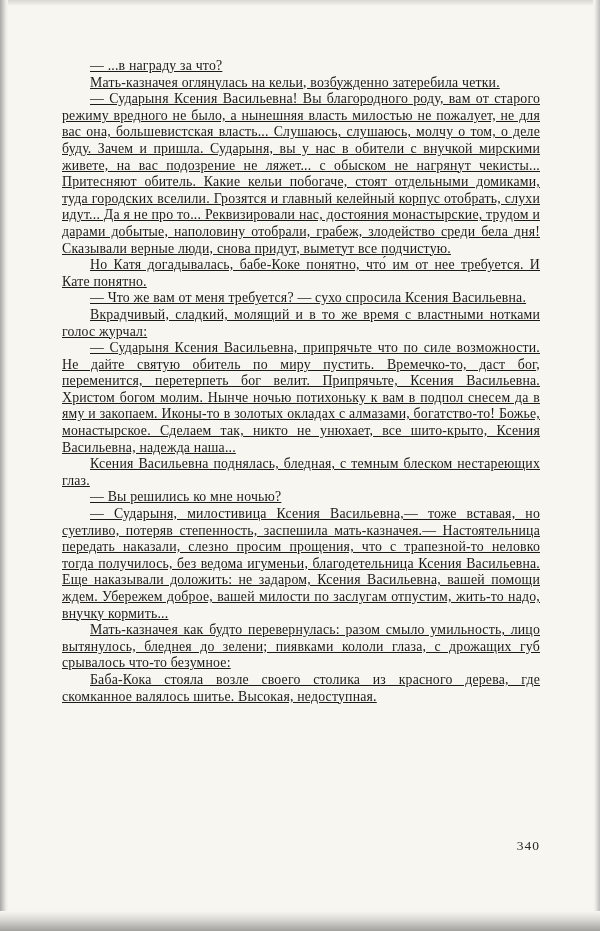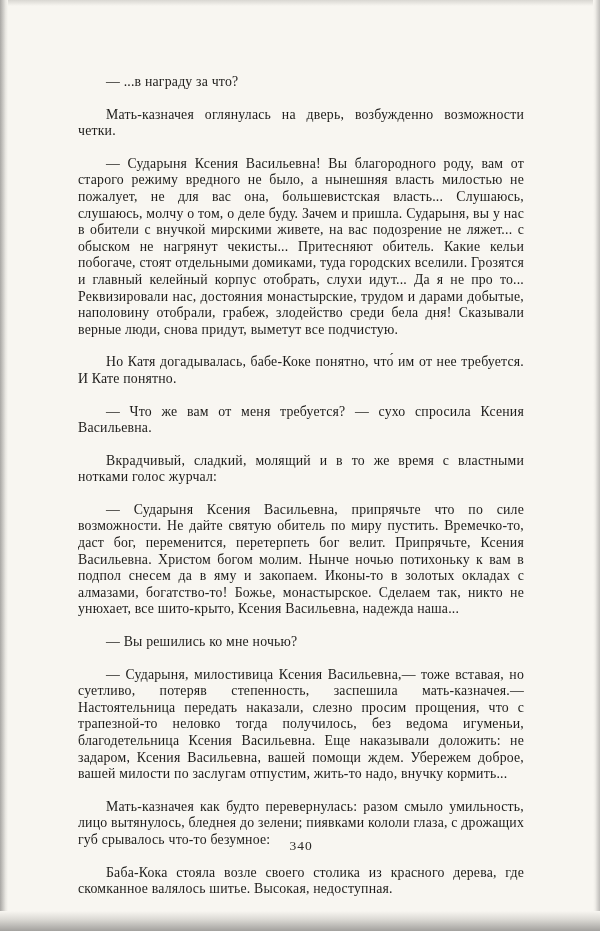--- a/index.html
+++ b/index.html
@@ -40,54 +40,56 @@
     position: absolute;
     left: 62px;
     top: 58px;
     width: 478px;
     color: #1c1b19;
     font-size: 13.8px;
     line-height: 16.6px;
     text-align: justify;
   }
   .text-block p {
-    margin: 16px;
+    margin: 0;
     padding: 0;
     text-indent: 28px;
     letter-spacing: 0.2px;
+    text-decoration: underline;
   }
   .page-number {
     position: absolute;
     top: 838px;
     left: 62px;
     width: 478px;
-    text-align: center;
+    text-align: right;
     font-size: 13.5px;
     color: #2a2927;
     letter-spacing: 1px;
   }
 </style>
 </head>
 <body>
 
 <div class="scan">
   <div class="edge-top"></div>
   <div class="edge-left"></div>
   <div class="edge-right"></div>
   <div class="edge-bottom"></div>
 
   <div class="text-block">
 
   <p>— ...в награду за что?</p>
-      <p>Мать-казначея оглянулась на дверь, возбужденно возможности четки.</p>
+      <p>Мать-казначея оглянулась на кельи, возбужденно затеребила четки.</p>
       <p>— Сударыня Ксения Васильевна! Вы благородного роду, вам от старого режиму вредного не было, а нынешняя власть милостью не пожалует, не для вас она, большевистская власть... Слушаюсь, слушаюсь, молчу о том, о деле буду. Зачем и пришла. Сударыня, вы у нас в обители с внучкой мирскими живете, на вас подозрение не ляжет... с обыском не нагрянут чекисты... Притесняют обитель. Какие кельи побогаче, стоят отдельными домиками, туда городских вселили. Грозятся и главный келейный корпус отобрать, слухи идут... Да я не про то... Реквизировали нас, достояния монастырские, трудом и дарами добытые, наполовину отобрали, грабеж, злодейство среди бела дня! Сказывали верные люди, снова придут, выметут все подчистую.</p>
       <p>Но Катя догадывалась, бабе-Коке понятно, что́ им от нее требуется. И Кате понятно.</p>
       <p>— Что же вам от меня требуется? — сухо спросила Ксения Васильевна.</p>
       <p>Вкрадчивый, сладкий, молящий и в то же время с властными нотками голос журчал:</p>
       <p>— Сударыня Ксения Васильевна, припрячьте что по силе возможности. Не дайте святую обитель по миру пустить. Времечко-то, даст бог, переменится, перетерпеть бог велит. Припрячьте, Ксения Васильевна. Христом богом молим. Нынче ночью потихоньку к вам в подпол снесем да в яму и закопаем. Иконы-то в золотых окладах с алмазами, богатство-то! Божье, монастырское. Сделаем так, никто не унюхает, все шито-крыто, Ксения Васильевна, надежда наша...</p>
+      <p>Ксения Васильевна поднялась, бледная, с темным блеском нестареющих глаз.</p>
       <p>— Вы решились ко мне ночью?</p>
       <p>— Сударыня, милостивица Ксения Васильевна,— тоже вставая, но суетливо, потеряв степенность, заспешила мать-казначея.— Настоятельница передать наказали, слезно просим прощения, что с трапезной-то неловко тогда получилось, без ведома игуменьи, благодетельница Ксения Васильевна. Еще наказывали доложить: не задаром, Ксения Васильевна, вашей помощи ждем. Убережем доброе, вашей милости по заслугам отпустим, жить-то надо, внучку кормить...</p>
       <p>Мать-казначея как будто перевернулась: разом смыло умильность, лицо вытянулось, бледнея до зелени; пиявками кололи глаза, с дрожащих губ срывалось что-то безумное:</p>
       <p>Баба-Кока стояла возле своего столика из красного дерева, где скомканное валялось шитье. Высокая, недоступная.</p>
     </div>
 
   <div class="page-number">340</div>
 </div>
 
 </body></html>

